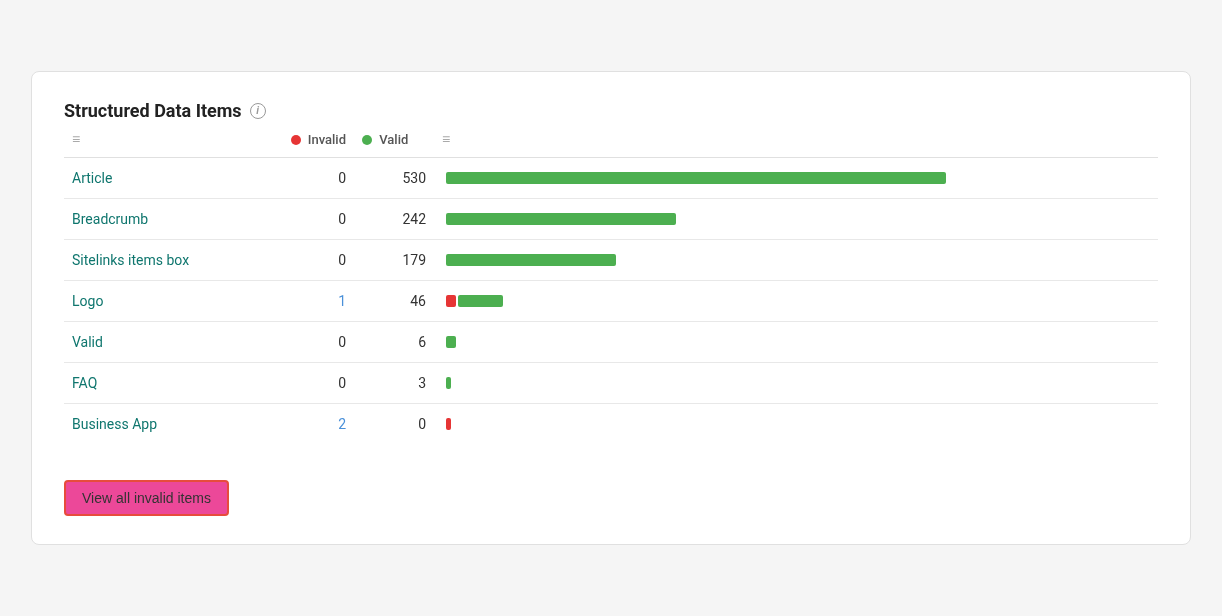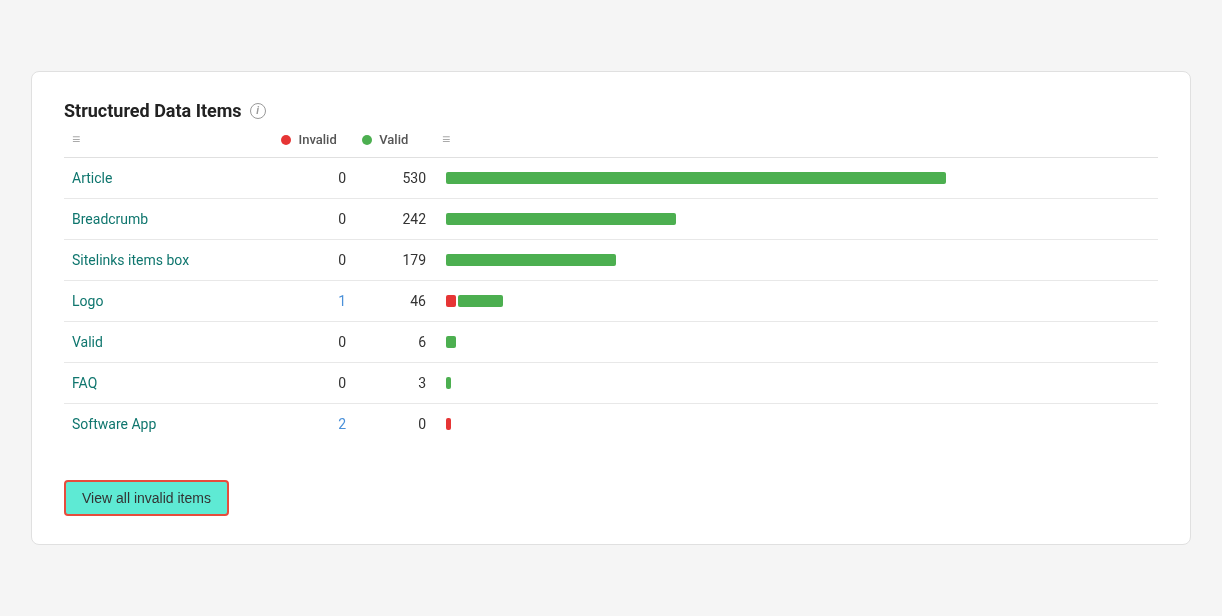--- a/index.html
+++ b/index.html
@@ -63,21 +63,21 @@
       font-weight: 500;
       color: #555;
     }
 
     thead th:first-child {
       text-align: left;
       width: 200px;
     }
 
     thead th.col-invalid {
-      text-align: center;
+      text-align: right;
       width: 90px;
     }
 
     thead th.col-valid {
       text-align: left;
       width: 80px;
     }
 
     thead th.col-bar {
       text-align: left;
@@ -155,21 +155,21 @@
     .footer {
       margin-top: 20px;
       padding-top: 16px;
     }
 
     .view-all-btn {
       display: inline-block;
       padding: 8px 16px;
       border: 2px solid #e74c3c;
       border-radius: 4px;
-      background: #5eead4;
+      background: #ec4899;
       color: #333;
       font-size: 14px;
       cursor: pointer;
       text-decoration: none;
     }
   </style>
 </head>
 <body>
 
 <div class="card">
@@ -253,21 +253,21 @@
           <td>FAQ</td>
           <td class="col-invalid zero">0</td>
           <td class="col-valid">3</td>
           <td class="col-bar">
             <div class="bar-container">
               <span class="bar-segment bar-green" style="width: 5px;"></span>
             </div>
           </td>
         </tr>
         <tr>
-          <td>Software App</td>
+          <td>Business App</td>
           <td class="col-invalid"><a href="#" style="color: rgb(74, 144, 217); text-decoration: none;">2</a></td>
           <td class="col-valid">0</td>
           <td class="col-bar">
             <div class="bar-container">
               <span class="bar-segment bar-red" style="width: 5px;"></span>
             </div>
           </td>
         </tr>
       </tbody>
   </table>

